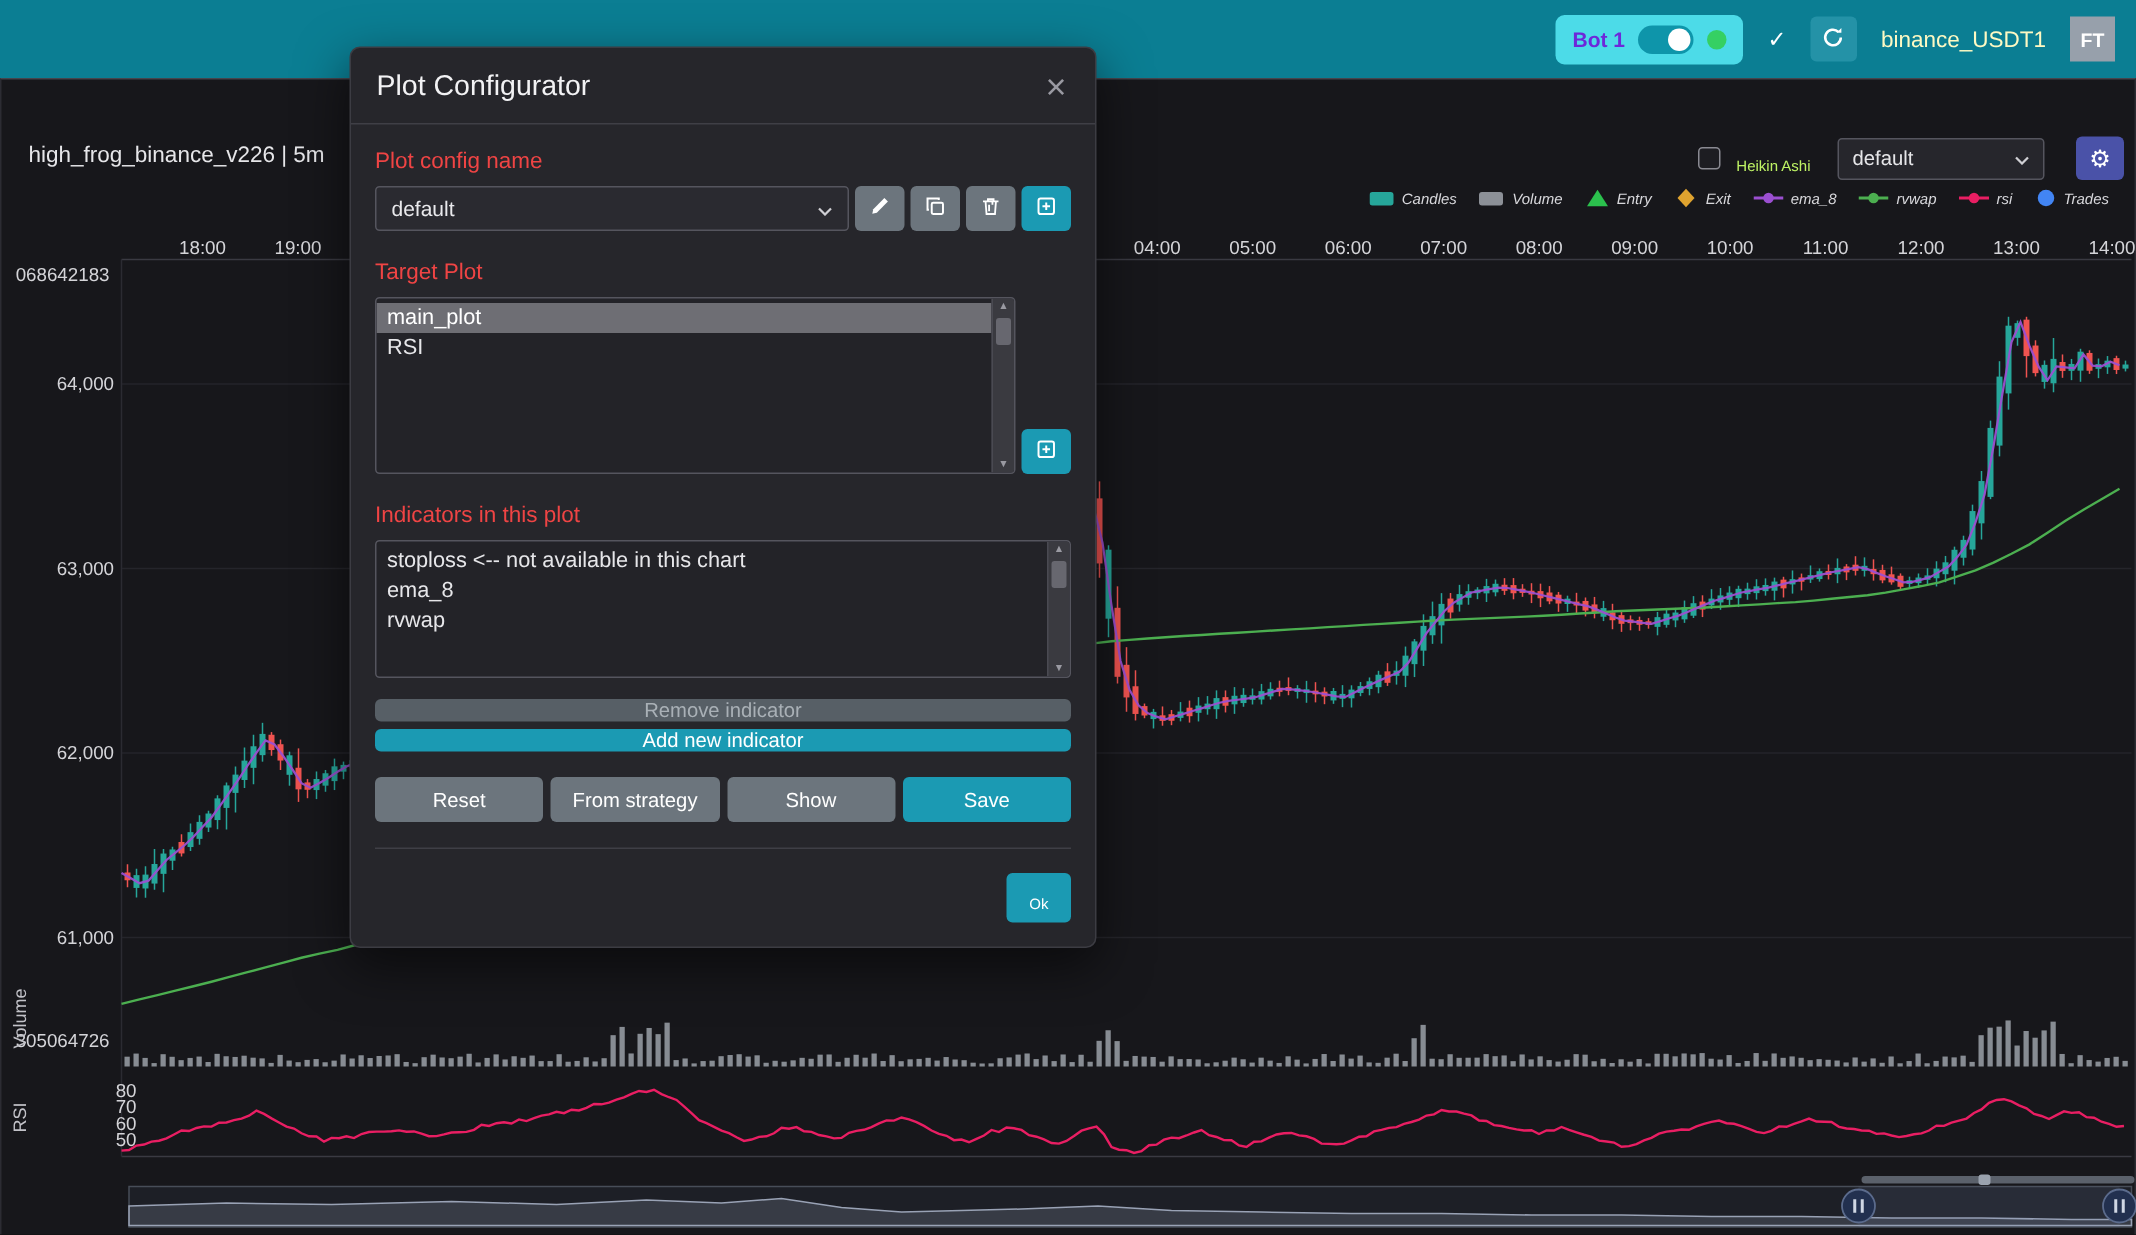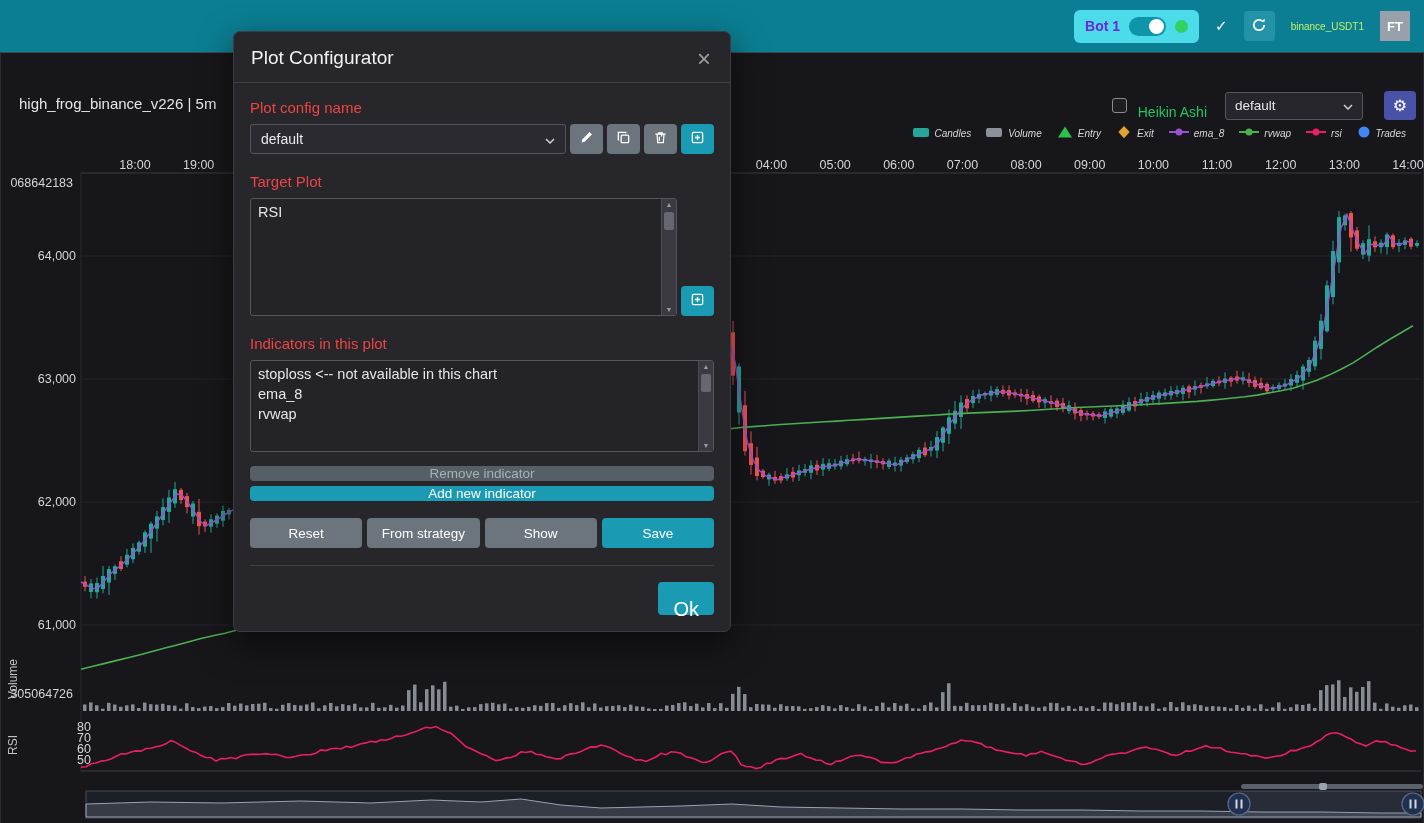--- a/index.html
+++ b/index.html
@@ -14,35 +14,35 @@
   .bot-box { display:flex; align-items:center; gap:9px; background:#4cdbe8;
     border-radius:6px; padding:6px 11px; height:33px; cursor:pointer; }
   .bot-box .bot-label { color:#6d28d9; font-size:14px; font-weight:bold; }
   .toggle { width:37px; height:19px; background:#0e95aa; border-radius:10px; position:relative; }
   .toggle .knob { position:absolute; right:2px; top:2px; width:15px; height:15px;
     border-radius:50%; background:#fff; }
   .status-dot { width:13px; height:13px; border-radius:50%; background:#35d063; }
   .check-glyph { color:#fff; font-size:15px; font-weight:bold; }
   .icon-btn-teal { width:31px; height:30px; border:none; border-radius:4px; background:#2492a7;
     display:flex; align-items:center; justify-content:center; cursor:pointer; }
-  .account-name { color:#bef264; font-size:10px; }
+  .account-name { color:#fef9c3; font-size:15px; }
   .avatar { width:30px; height:30px; border-radius:0; background:#97a0ab; color:#fff;
     font-size:13px; font-weight:bold; display:flex; align-items:center; justify-content:center; }
 
   
   .chart-wrap { position:absolute; top:52px; left:0; width:1424px; height:771px;
     background:#17171b; border-top:1px solid #45454d; border-left:1px solid #2c2c33;
     border-right:1px solid #2c2c33; z-index:1; }
   #chart-canvas { position:absolute; top:0; left:0; z-index:1; }
   .chart-title { position:absolute; top:42px; left:18px; font-size:15px; color:#e6e6e9; z-index:2; }
   .chart-controls { position:absolute; top:38px; right:7px; display:flex; align-items:center;
     gap:11px; z-index:2; }
   .ha-check { width:15px; height:15px; border:1px solid #8a8a92; border-radius:3px;
     background:#1d1d22; cursor:pointer; }
-  .ha-label { font-size:14px; color:#22c55e;margin-top:12px; }
+  .ha-label { font-size:10px; color:#bef264;margin-top:12px; }
   .mini-select { display:flex; align-items:center; justify-content:space-between;
     width:138px; height:28px; background:#26262c; border:1px solid #55555e; border-radius:3px;
     padding:0 9px; font-size:13.5px; color:#e6e6e9; cursor:pointer; margin-left:7px; }
   .gear-btn { width:32px; height:29px; border:none; border-radius:4px; background:#4a52a8;
     color:#fff; font-size:16px; display:flex; align-items:center; justify-content:center;
     cursor:pointer; margin-left:10px; }
   .legend { position:absolute; top:72px; right:17px; display:flex; align-items:center;
     gap:15px; z-index:2; }
   .legend-item { display:flex; align-items:center; gap:5px; font-size:10px; color:#d8d8dc; cursor:pointer;font-style:italic; }
 
@@ -83,21 +83,21 @@
     cursor:pointer; padding:0 10px; font-family:inherit; }
   .btn.gray { background:#6c757d; }
   .btn.teal { background:#1b9ab3; }
   .btn.muted { background:#575f66; color:#a9b0b6; }
   .grow { flex:1; }
   .btnrow2 { display:flex; gap:5px; margin-top:17px; }
   .add-remove { display:flex; gap:5px; margin-top:14px;flex-direction:column; }
   .add-remove .btn { height:29px; }
   .modal-divider { border-top:1px solid #3f3f46; margin-top:17px; }
   .modal-footer { display:flex; justify-content:flex-end; padding:14px 16px 16px 16px; }
-  .ok-btn { height:33px; font-size:20px; padding:16px 15px; }
+  .ok-btn { height:33px; font-size:10px; padding:16px 15px; }
   .col-bottom { display:flex; flex-direction:column; justify-content:flex-end; }
 </style>
 </head>
 <body>
 
 <div class="topbar">
   <div class="topbar-right">
     <div class="bot-box">
       <span class="bot-label">Bot 1</span>
       <span class="toggle">
@@ -962,20 +962,21 @@
             </svg>
         </span>
       </button>
     </div>
 
     <div class="field-label mt">Target Plot</div>
     <div class="listwrap">
       <div class="listbox h118">
         <div class="items">
 
+        <div class="list-item selected">main_plot</div>
             <div class="list-item">RSI</div>
           </div>
         <div class="fake-sb">
           <span>▲</span>
           <span class="thumb"></span>
           <span>▼</span>
         </div>
       </div>
       <div class="col-bottom">
         <button class="sq-btn teal">

